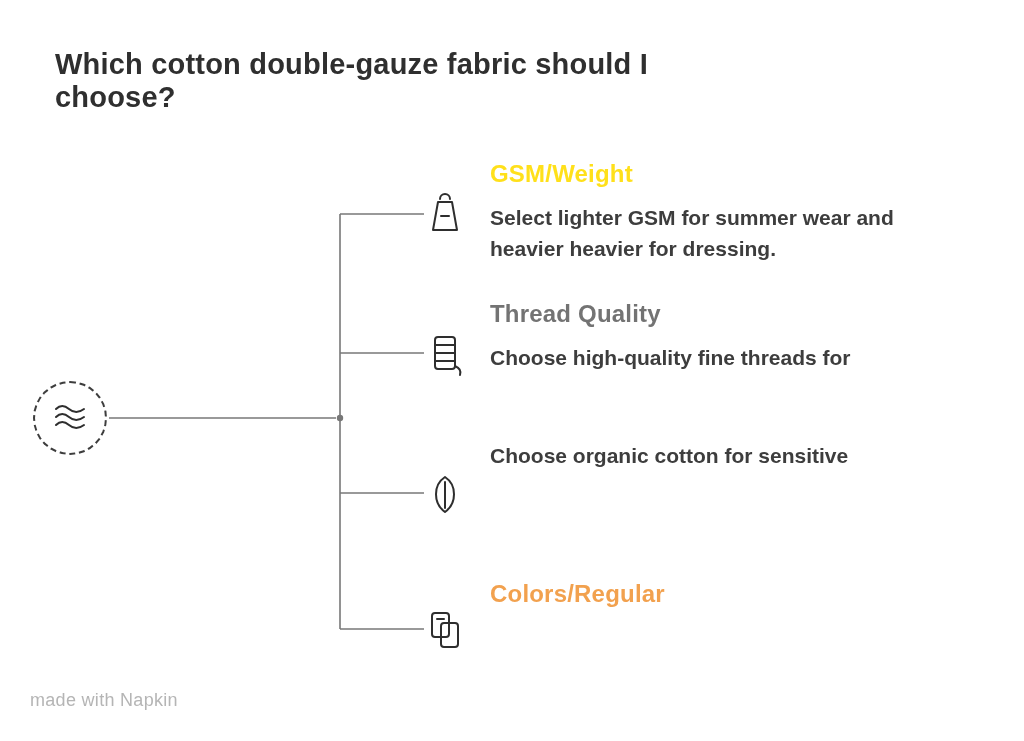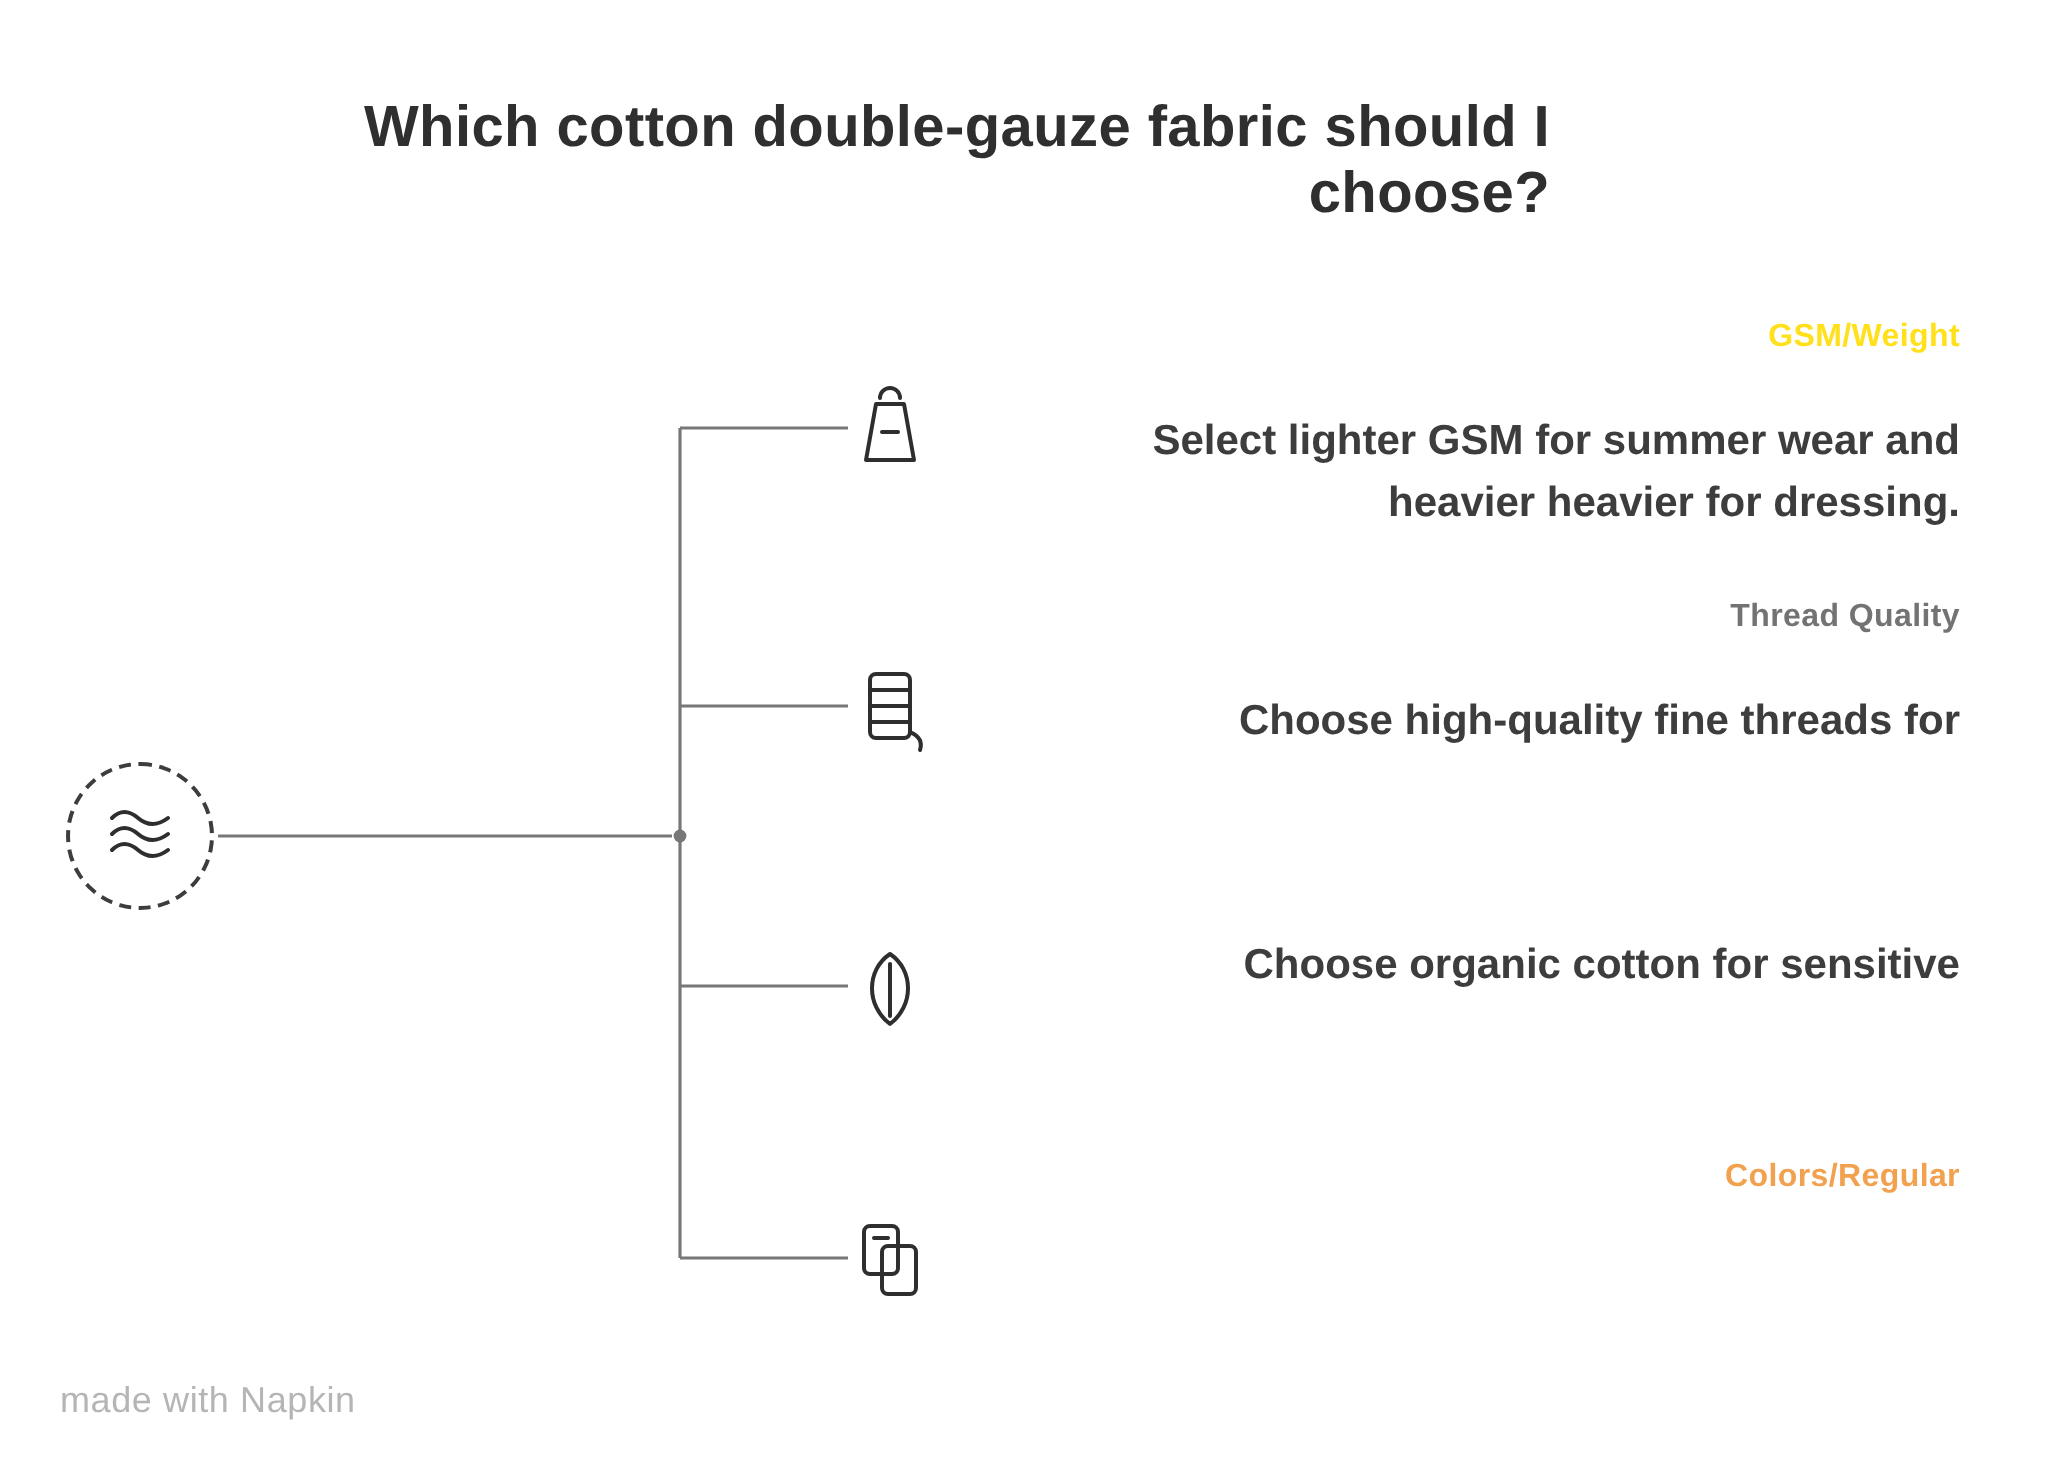--- a/index.html
+++ b/index.html
@@ -1,33 +1,33 @@
 <!DOCTYPE html>
 <html><head>
 <meta charset="utf-8">
 <style>
   html,body{margin:0;padding:0;background:#fff;}
   #canvas{
     position:relative;width:1024px;height:741px;background:#ffffff;
-    font-family:"Liberation Sans","DejaVu Sans",sans-serif;overflow:hidden;text-align:right;
+    font-family:"Liberation Sans","DejaVu Sans",sans-serif;overflow:hidden;
   }
   .title{
     position:absolute;left:55px;top:48px;width:720px;
     font-size:29px;font-weight:700;color:#2f2f2f;letter-spacing:.2px;
   }
   #connectors{position:absolute;left:0;top:0;}
   .root-node{
     position:absolute;left:33px;top:381px;width:74px;height:74px;
     border:2.5px dashed #3d3d3d;border-radius:50%;
     display:flex;align-items:center;justify-content:center;box-sizing:border-box;
   }
   .branch{position:absolute;left:490px;width:490px;}
   .branch-icon{position:absolute;left:426px;width:38px;height:48px;}
-  .branch-label{font-size:16px;font-weight:700;margin-bottom:14px;letter-spacing:.2px;}
-  .branch-text{font-size:21px;font-weight:600;color:#3d3d3d;line-height:31px;margin-top:27px;}
+  .branch-label{font-size:24px;font-weight:700;margin-bottom:14px;letter-spacing:.2px;}
+  .branch-text{font-size:21px;font-weight:600;color:#3d3d3d;line-height:31px;}
   .watermark{
     position:absolute;left:30px;top:690px;
     font-size:18px;font-weight:400;color:#b5b5b5;letter-spacing:.3px;
   }
   svg.sketch{stroke:#2e2e2e;stroke-width:2;fill:none;stroke-linecap:round;stroke-linejoin:round;}
 </style>
 </head>
 <body>
 
 <div id="canvas">

